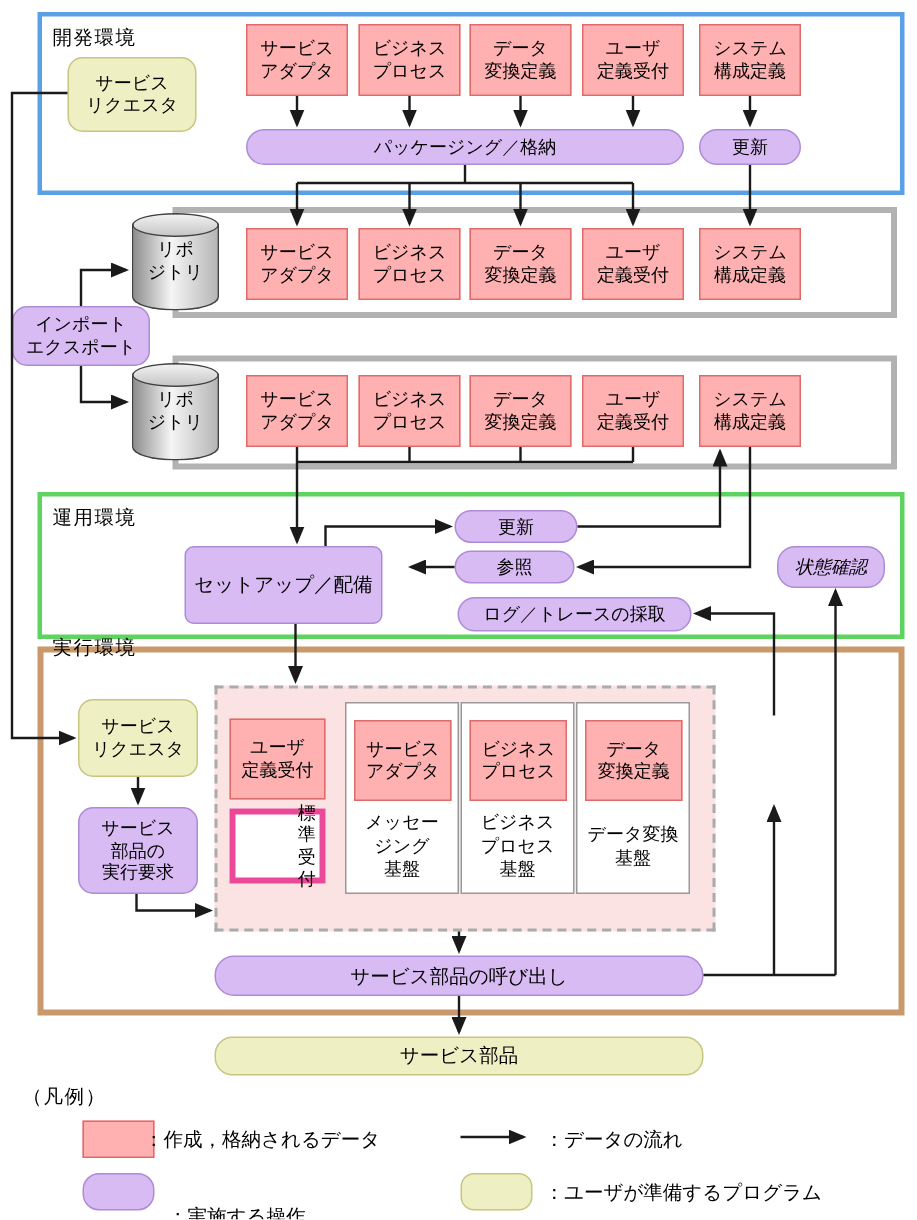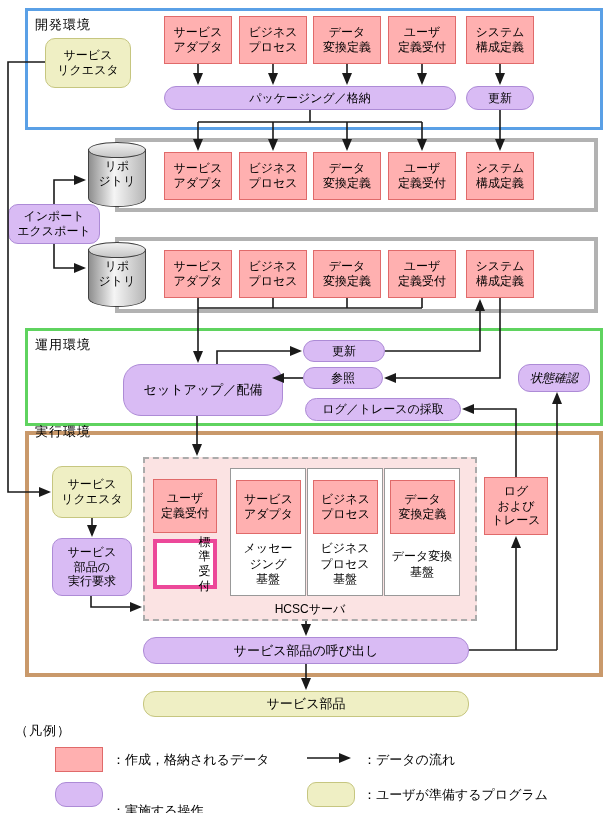--- a/index.html
+++ b/index.html
@@ -106,21 +106,21 @@
   <div class="bx pink" style="left:313px; top:250px; width:68px; height:48px;">データ
 変換定義</div>
   <div class="bx pink" style="left:388px; top:250px; width:68px; height:48px;">ユーザ
 定義受付</div>
   <div class="bx pink" style="left:466px; top:250px; width:68px; height:48px;">システム
 構成定義</div>
 
   <div class="env" style="left:25px; top:328px; width:578px; height:98px; border:3px solid #5FD35F;"></div>
   <div class="env-label" style="left:35px; top:336px;">運用環境</div>
 
-  <div class="bx purple" style="left:123px; top:364px; width:160px; height:52px; border-radius:18px; font-size:13px;">セットアップ／配備</div>
+  <div class="bx purple" style="left:123px; top:364px; width:132px; height:52px; border-radius:6px; font-size:13px;">セットアップ／配備</div>
   <div class="bx purple pill" style="left:303px; top:340px; width:82px; height:22px;">更新</div>
   <div class="bx purple pill" style="left:303px; top:367px; width:80px; height:22px;">参照</div>
   <div class="bx purple pill" style="left:305px; top:398px; width:156px; height:23px;">ログ／トレースの採取</div>
   <div class="bx purple pill" style="left:518px; top:364px; width:72px; height:28px;font-style:italic;">状態確認</div>
 
   <div class="env" style="left:25px; top:431px; width:578px; height:246px; border:4px solid #C9996B;"></div>
   <div class="env-label" style="left:35px; top:423px;">実行環境</div>
 
   <div class="bx yellow r10" style="left:52px; top:466px; width:80px; height:52px;">サービス
 リクエスタ</div>
@@ -148,33 +148,29 @@
 プロセス
 基盤</div>
   </div>
   <div class="hcsc-col" style="left:384px; top:468px; width:76px; height:128px;">
     <div class="bx pink" style="left:5px; top:11px; width:65px; height:54px;">データ
 変換定義</div>
     <div class="col-platform" style="top:80px;">データ変換
 基盤</div>
   </div>
 
-  <div class="hcsc-label" style="left:143px; top:601px; width:334px;">HCSCサーバ</div>
-
-  <div class="bx pink" style="left:484px; top:477px; width:64px; height:58px;">ログ
-および
-トレース</div>
+
 
   <div class="bx purple" style="left:143px; top:637px; width:326px; height:27px; border-radius:13px; font-size:13px;">サービス部品の呼び出し</div>
 
   <div class="bx yellow r12" style="left:143px; top:691px; width:326px; height:26px; font-size:13px;">サービス部品</div>
 
   <div class="env-label" style="left:15px; top:722px;">（凡例）</div>
   <div class="bx pink" style="left:55px; top:747px; width:48px; height:25px;"></div>
-  <div class="legend-text" style="left:112px; top:747px;">：作成，格納されるデータ</div>
+  <div class="legend-text" style="left:96px; top:747px;">：作成，格納されるデータ</div>
   <div class="bx purple" style="left:55px; top:782px; width:48px; height:25px; border-radius:11px;"></div>
   <div class="legend-text" style="left:112px; top:782px;margin-top:16px;">：実施する操作</div>
   <div class="legend-text" style="left:363px; top:747px;">：データの流れ</div>
   <div class="bx yellow" style="left:307px; top:782px; width:48px; height:25px; border-radius:9px;"></div>
   <div class="legend-text" style="left:363px; top:782px;">：ユーザが準備するプログラム</div>
 
   <svg class="wires" width="611" height="813" viewBox="0 0 611 813">
     <defs>
       <marker id="ah" viewBox="0 0 12 10" refX="10" refY="5" markerWidth="12" markerHeight="10" orient="auto" markerUnits="userSpaceOnUse">
         <path d="M0 0 L12 5 L0 10 Z" fill="#1A1A1A"></path>

